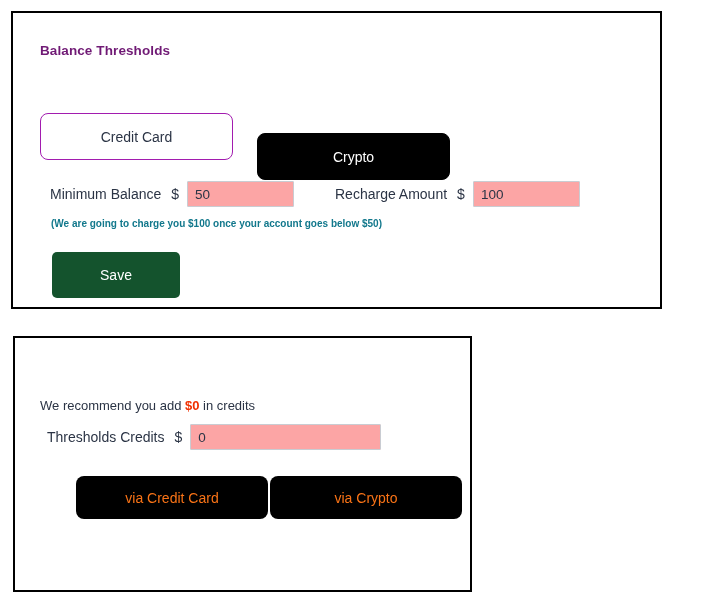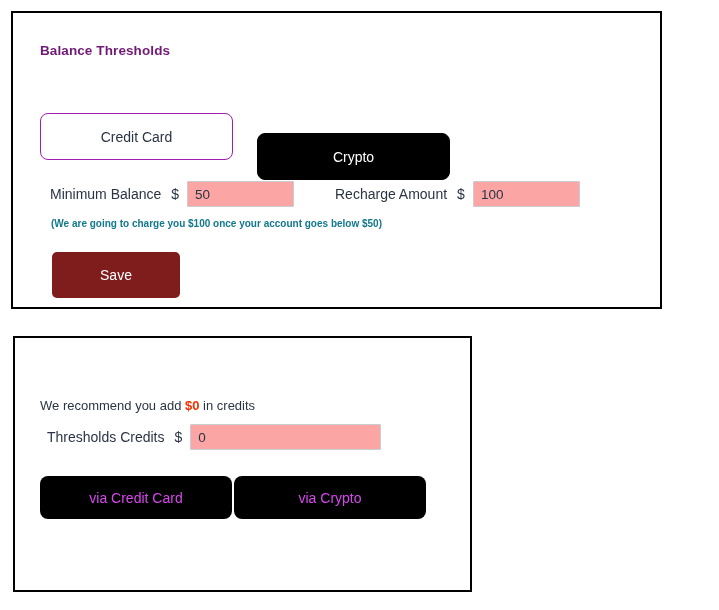--- a/index.html
+++ b/index.html
@@ -142,21 +142,21 @@
     color: #12788c;
     white-space: nowrap;
   }
 
   #btn-save {
     position: absolute;
     left: 39px;
     top: 239px;
     width: 128px;
     height: 46px;
-    background: #7f1d1d;
+    background: #14532d;
     color: #ffffff;
     border: none;
     border-radius: 5px;
     font-family: "Liberation Sans", sans-serif;
     font-size: 14px;
     cursor: pointer;
   }
 
   
   #card-manual {
@@ -183,28 +183,29 @@
 
   #additional-credits-row { left: 32px; top: 86px; }
   #input-additional { width: 191px; }
 
   .pay-btn {
     position: absolute;
     display: flex;
     align-items: center;
     justify-content: center;
     background: #000000;
-    color: #d946ef;
+    color: #f97316;
     border: none;
     border-radius: 8px;
     font-family: "Liberation Sans", sans-serif;
     font-size: 14px;
     height: 43px;
     cursor: pointer;
     user-select: none;
+    margin-left: 36px;
   }
   #btn-via-credit-card {
     left: 25px;
     top: 138px;
     width: 192px;
   }
   #btn-via-crypto {
     left: 219px;
     top: 138px;
     width: 192px;

